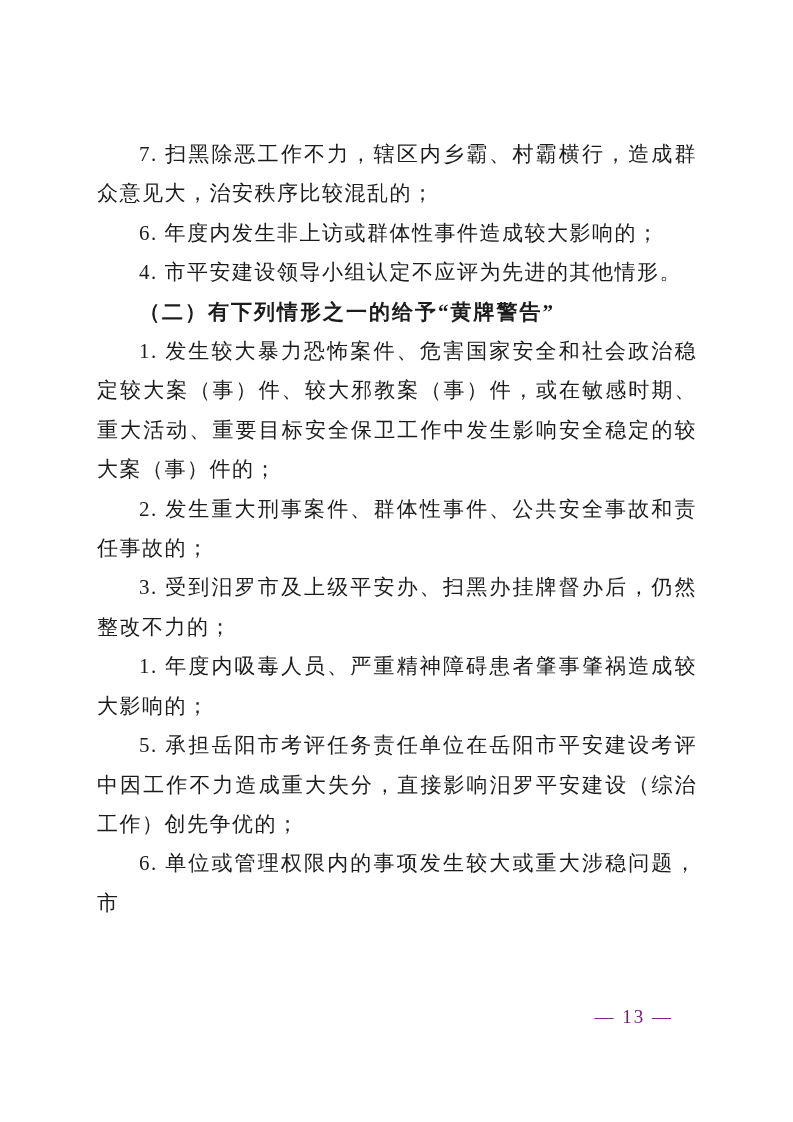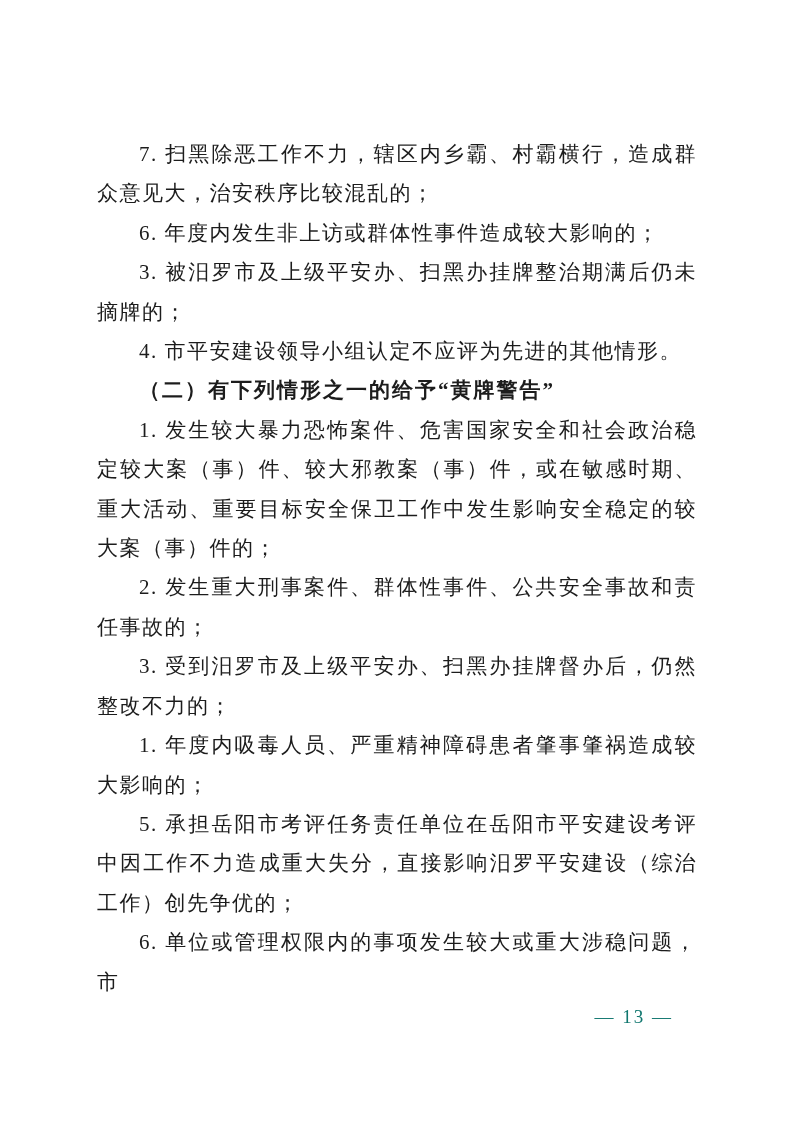--- a/index.html
+++ b/index.html
@@ -40,31 +40,30 @@
   }
   .page-number {
     position: absolute;
     top: 1006px;
     left: 0;
     width: 793px;
     text-align: right;
     padding-right: 120px;
     font-size: 19px;
     letter-spacing: 2px;
-    color: #0f766e;
+    color: #701a75;
   }
 </style>
 </head>
 <body>
 
 <div class="page">
   <div class="text-block">
     <div class="para">7. 扫黑除恶工作不力，辖区内乡霸、村霸横行，造成群众意见大，治安秩序比较混乱的；</div>
     <div class="para">6. 年度内发生非上访或群体性事件造成较大影响的；</div>
-    <div class="para">3. 被汨罗市及上级平安办、扫黑办挂牌整治期满后仍未摘牌的；</div>
     <div class="para">4. 市平安建设领导小组认定不应评为先进的其他情形。</div>
     <div class="para heading">（二）有下列情形之一的给予“黄牌警告”</div>
     <div class="para">1. 发生较大暴力恐怖案件、危害国家安全和社会政治稳定较大案（事）件、较大邪教案（事）件，或在敏感时期、重大活动、重要目标安全保卫工作中发生影响安全稳定的较大案（事）件的；</div>
     <div class="para">2. 发生重大刑事案件、群体性事件、公共安全事故和责任事故的；</div>
     <div class="para">3. 受到汨罗市及上级平安办、扫黑办挂牌督办后，仍然整改不力的；</div>
     <div class="para">1. 年度内吸毒人员、严重精神障碍患者肇事肇祸造成较大影响的；</div>
     <div class="para">5. 承担岳阳市考评任务责任单位在岳阳市平安建设考评中因工作不力造成重大失分，直接影响汨罗平安建设（综治工作）创先争优的；</div>
     <div class="para">6. 单位或管理权限内的事项发生较大或重大涉稳问题，市</div>
   </div>
   <div class="page-number">— 13 —</div>

